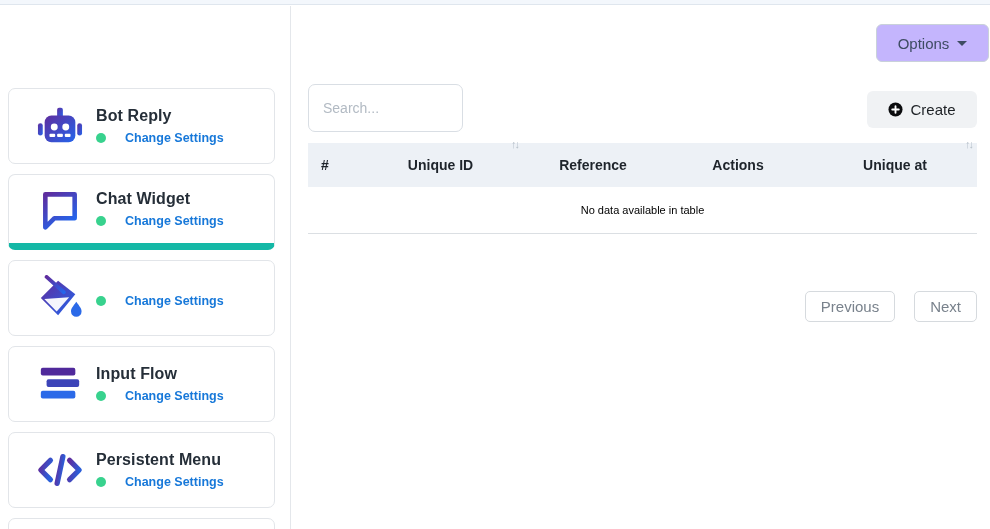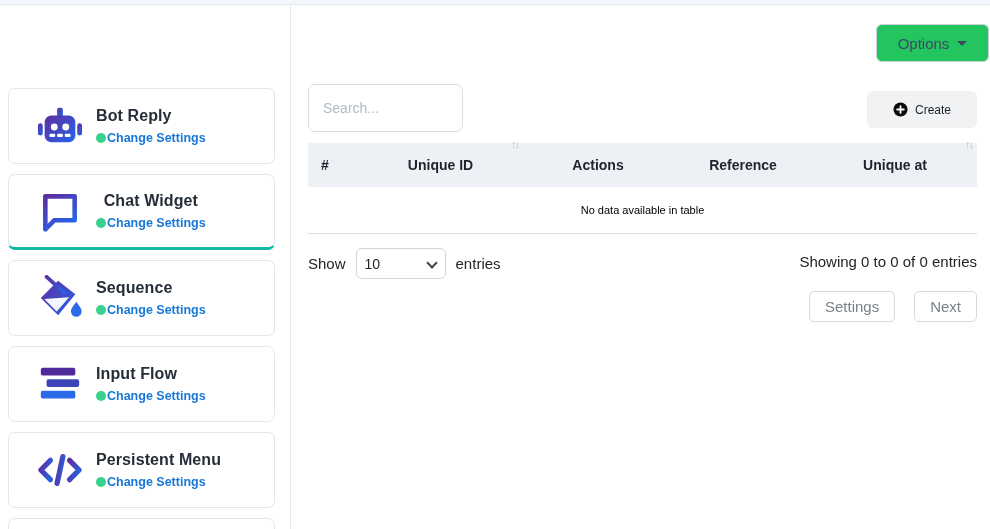--- a/index.html
+++ b/index.html
@@ -19,52 +19,52 @@
   .sidebar {
     position: absolute; top: 6px; left: 0; width: 291px; height: 523px;
     background: #ffffff; border-right: 1px solid #e4e7eb;
   }
   .card {
     position: absolute; left: 8px; width: 267px; height: 76px;
     background: #fff; border: 1px solid #e2e5e9; border-radius: 7px;
     display: flex; align-items: center; gap: 13px; padding-left: 27px;
     cursor: pointer;
   }
-  .card.active { border-bottom: 3px solid #14b8a6; text-align: center; }
+  .card.active { border-bottom: 7px solid #14b8a6; }
   .card .icon-wrap { width: 47px; height: 47px; flex: 0 0 47px; display: flex; align-items: center; justify-content: center; }
   .card-title { font-size: 16px; font-weight: 600; color: #252e38; letter-spacing: .1px; }
-  .card-link-row { display: flex; align-items: center; gap: 1px; margin-top: 6px; }
+  .card-link-row { display: flex; align-items: center; gap: 19px; margin-top: 6px; }
   .green-dot { width: 10px; height: 10px; border-radius: 50%; background: #38d28e; display: inline-block; }
   .change-link { font-size: 12.5px; font-weight: 700; color: #1778d9; text-decoration: none; }
   .card-partial {
     position: absolute; left: 8px; top: 512px; width: 267px; height: 40px;
     background: #fff; border: 1px solid #e2e5e9; border-radius: 7px;
   }
   
   .main { position: absolute; top: 6px; left: 292px; width: 698px; height: 523px; background: #fff; }
   .main-title-row { position: absolute; left: 16px; top: 26px; display: flex; align-items: center; gap: 12px; }
   .main-title { font-size: 16px; font-weight: 700; color: #1d232a; }
   .options-btn {
     position: absolute; top: 18px; right: 1px; width: 113px; height: 38px;
-    background: #22c55e; border: 1px solid #c9d1da; border-radius: 6px;
+    background: #c4b5fd; border: 1px solid #c9d1da; border-radius: 6px;
     font-family: "Liberation Sans", sans-serif;
     font-size: 15px; color: #3e4c63; display: flex; align-items: center; justify-content: center; gap: 8px;
     cursor: pointer;
   }
   .caret-down { width: 0; height: 0; border-left: 5px solid transparent; border-right: 5px solid transparent; border-top: 5px solid #3e4c63; display: inline-block; }
   .search-input {
     position: absolute; left: 16px; top: 78px; width: 155px; height: 48px;
     border: 1px solid #d9dee4; border-radius: 7px; padding: 8px 14px;
     font-family: "Liberation Sans", sans-serif; font-size: 14px; color: #343a40; outline: none;
   }
   .search-input::placeholder { color: #b2bac3; }
   .create-btn {
     position: absolute; top: 85px; right: 13px; width: 110px; height: 37px;
     background: #f0f2f4; border: none; border-radius: 6px;
-    font-family: "Liberation Sans", sans-serif; font-size: 12px; color: #1d2125;
+    font-family: "Liberation Sans", sans-serif; font-size: 15px; color: #1d2125;
     display: flex; align-items: center; justify-content: center; gap: 7px; cursor: pointer;
   }
   
   .table-wrap { position: absolute; left: 16px; top: 137px; width: 669px; }
   .thead { display: flex; background: #edf1f6; height: 44px; align-items: center; font-size: 14px; font-weight: 700; color: #1e242b; }
   .th { position: relative; text-align: center; height: 44px; line-height: 44px; }
   .th.col-num { width: 50px; text-align: left; padding-left: 13px; }
   .th.col-uid { width: 165px; }
   .th.col-actions { width: 150px; }
   .th.col-ref { width: 140px; }
@@ -166,21 +166,20 @@
               <stop offset="1" stop-color="#2465ec"></stop>
         </linearGradient>
           </defs>
         <path d="M4 24 L22 6 L40 20 L22 42 Z" fill="url(#g3)"></path>
         <path d="M8 24 L34 24 L20 38 Z" fill="#fff" opacity="0.95" transform="rotate(-4 21 30)"></path>
         <path d="M10 2 L28 18" stroke="url(#g3)" stroke-width="4" stroke-linecap="round"></path>
         <path d="M41 28 c3.5 5 5.5 7 5.5 10 a5.5 5.5 0 0 1 -11 0 c0 -3 2 -5 5.5 -10 z" fill="#2b6ae8"></path>
       </svg>
     </span>
     <div>
-      <div class="card-title">Sequence</div>
       <div class="card-link-row">
         <span class="green-dot"></span>
         <a class="change-link">Change Settings</a>
       </div>
     </div>
   </div>
 
   <div class="card" style="top:340px">
     <span class="icon-wrap">
       <svg width="46" height="46" viewBox="0 0 48 48">
@@ -244,40 +243,29 @@
     <span>Create</span>
   </button>
 
   <div class="table-wrap">
     <div class="thead">
       <div class="th col-num">#</div>
       <div class="th col-uid">
         <span>Unique ID</span>
         <span class="sort-icon">↑↓</span>
       </div>
+      <div class="th col-ref">Reference</div>
       <div class="th col-actions">Actions</div>
-      <div class="th col-ref">Reference</div>
       <div class="th col-created">
         <span>Unique at</span>
         <span class="sort-icon">↑↓</span>
       </div>
     </div>
     <div class="empty-row">No data available in table</div>
   </div>
 
-  <div class="controls-row">
-    <span class="show-label">Show</span>
-    <span class="select-wrap">
-      <select class="page-size-select">
-        <option>10</option>
-      </select>
-      <span class="chev"></span>
-    </span>
-    <span class="entries-label">entries</span>
-    <span class="summary">Showing 0 to 0 of 0 entries</span>
-  </div>
 
   <div class="pagination">
-    <button class="page-btn">Settings</button>
+    <button class="page-btn">Previous</button>
     <button class="page-btn">Next</button>
   </div>
 
 </div>
 
 </body></html>

